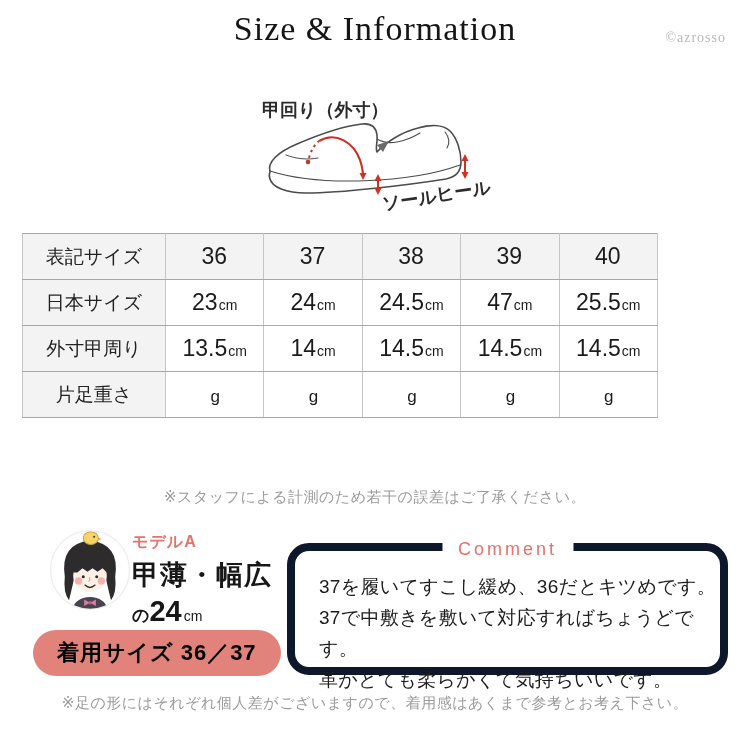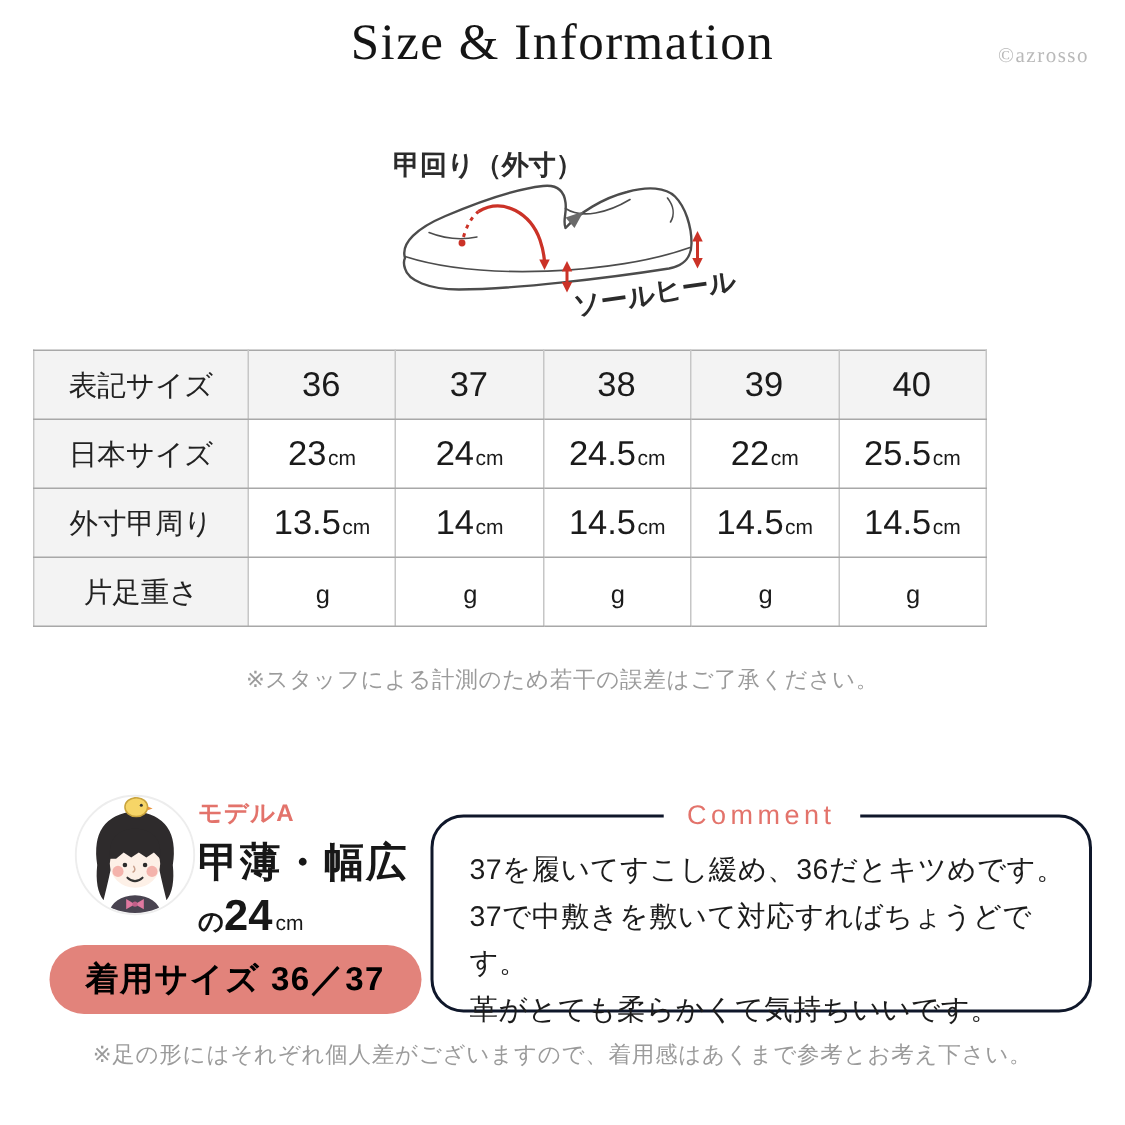--- a/index.html
+++ b/index.html
@@ -28,40 +28,40 @@
   .size-table th{background:#f3f3f3;font-size:19px;font-weight:500;color:#222;}
   .size-table td{background:#ffffff;font-size:23px;color:#1b1b1b;}
   .size-table tr.first-row td{background:#f3f3f3;}
   .size-table td .u{font-size:14px;margin-left:1px;}
   .size-table tr.weight-row td .u{font-size:17px;}
   .size-table col.c-label{width:143px;}
 
   
   .note{position:absolute;left:0;width:100%;text-align:center;color:#9b9b9b;
     font-size:15px;letter-spacing:.5px;margin:0;}
-  .note-measure{top:444px;}
+  .note-measure{top:488px;}
   .note-footer{top:694px;}
 
   
   .model{position:absolute;left:48px;top:528px;display:flex;}
   .avatar{width:84px;height:84px;}
   .model-info{padding-top:4px;}
   .model-name{color:#e3736b;font-size:16px;font-weight:700;letter-spacing:1px;}
   .model-foot{font-size:27px;font-weight:700;margin-top:4px;color:#171717;letter-spacing:1px;}
   .model-size{margin-top:2px;font-weight:700;color:#171717;}
   .model-size .prefix{font-size:17px;}
   .model-size .num{font-size:29px;}
   .model-size .unit{font-size:14px;font-weight:400;margin-left:2px;}
 
   .badge{position:absolute;left:33px;top:630px;background:#e2837b;color:#000000;
     font-size:22px;font-weight:700;padding:8px 24px;border-radius:25px;letter-spacing:1px;}
 
   
   .comment-box{position:absolute;left:287px;top:543px;width:441px;height:132px;
-    border:2px solid #0f172a;border-radius:22px;box-sizing:border-box;background:#fff;}
+    border:8px solid #0f172a;border-radius:22px;box-sizing:border-box;background:#fff;}
   .comment-title{position:absolute;top:-12px;left:50%;transform:translateX(-50%);
     background:#ffffff;padding:0 16px;color:#e3736b;font-size:18px;letter-spacing:3px;white-space:nowrap;}
   .comment-lines{margin:0;padding:20px 0 0 24px;}
   .comment-lines p{margin:0;font-size:19px;line-height:31px;color:#1c1c1c;letter-spacing:.3px;}
 </style>
 </head>
 <body>
 
 <div class="page">
 
@@ -116,21 +116,21 @@
         <td><span class="n">37</span><span class="u"></span></td>
         <td><span class="n">38</span><span class="u"></span></td>
         <td><span class="n">39</span><span class="u"></span></td>
         <td><span class="n">40</span><span class="u"></span></td>
       </tr>
       <tr>
         <th>日本サイズ</th>
         <td><span class="n">23</span><span class="u">cm</span></td>
         <td><span class="n">24</span><span class="u">cm</span></td>
         <td><span class="n">24.5</span><span class="u">cm</span></td>
-        <td><span class="n">22</span><span class="u">cm</span></td>
+        <td><span class="n">47</span><span class="u">cm</span></td>
         <td><span class="n">25.5</span><span class="u">cm</span></td>
       </tr>
       <tr>
         <th>外寸甲周り</th>
         <td><span class="n">13.5</span><span class="u">cm</span></td>
         <td><span class="n">14</span><span class="u">cm</span></td>
         <td><span class="n">14.5</span><span class="u">cm</span></td>
         <td><span class="n">14.5</span><span class="u">cm</span></td>
         <td><span class="n">14.5</span><span class="u">cm</span></td>
       </tr>

